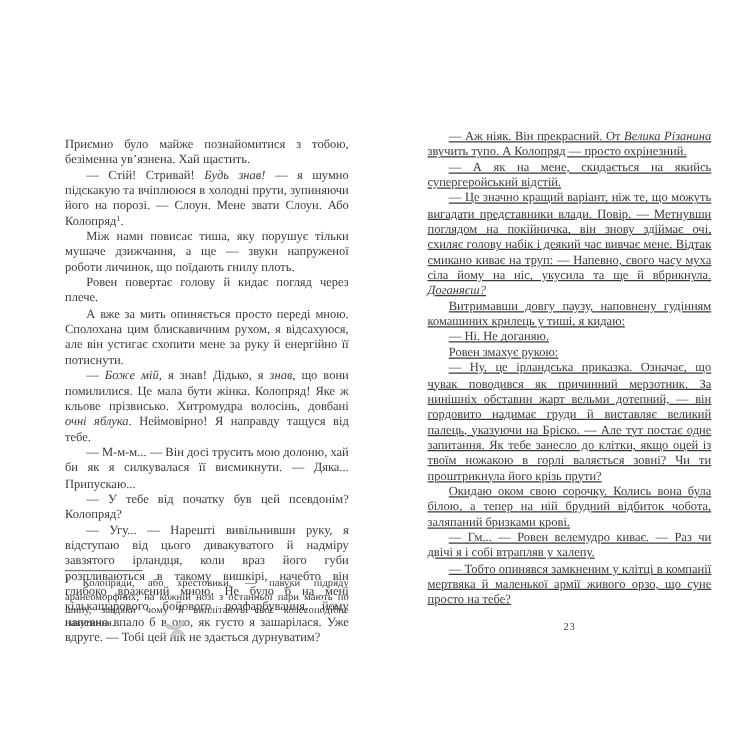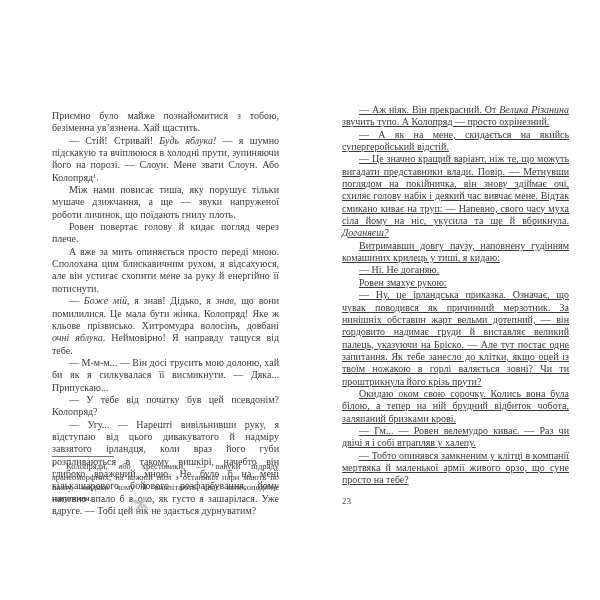--- a/index.html
+++ b/index.html
@@ -21,33 +21,33 @@
   sup{font-size:6.5px;line-height:0;vertical-align:3.5px;}
   .footnote{position:absolute;left:0;top:346px;width:227px;}
   .footnote-rule{width:62px;border-top:1px solid #77777a;margin:0 0 4px 0;}
   .footnote .para{font-size:8.5px;line-height:10.5px;text-indent:0;}
   .ornament{
     position:absolute;left:130px;top:492px;width:22px;height:24px;
     color:#c6c8ca;transform:rotate(-14deg);
   }
   .ornament svg{width:100%;height:100%;display:block;}
   .page-number{
-    position:absolute;left:342px;top:496px;width:227px;
+    position:absolute;left:342px;top:496px;width:227px;text-align:center;
     font-size:8.5px;color:#47474a;letter-spacing:0.5px;
   }
 </style>
 </head>
 <body>
 
 <div class="book">
 
   <div class="column col-left">
     <div>
         <p class="para">Приємно було майже познайомитися з тобою, безіменна ув’язнена. Хай щастить.</p>
-        <p class="para indent">— Стій! Стривай! <em>Будь яблука!</em> — я шумно підскакую та вчіплююся в холодні прути, зупиняючи його на порозі. — Слоун. Мене звати Слоун. Або Колопряд<sup>1</sup>.</p>
+        <p class="para indent">— Стій! Стривай! <em>Будь знав!</em> — я шумно підскакую та вчіплююся в холодні прути, зупиняючи його на порозі. — Слоун. Мене звати Слоун. Або Колопряд<sup>1</sup>.</p>
         <p class="para indent">Між нами повисає тиша, яку порушує тільки мушаче дзижчання, а ще — звуки напруженої роботи личинок, що поїдають гнилу плоть.</p>
         <p class="para indent">Ровен повертає голову й кидає погляд через плече.</p>
         <p class="para indent">А вже за мить опиняється просто переді мною. Сполохана цим блискавичним рухом, я відсахуюся, але він устигає схопити мене за руку й енергійно її потиснути.</p>
         <p class="para indent">— <em>Боже мій</em>, я знав! Дідько, я <em>знав</em>, що вони помилилися. Це мала бути жінка. Колопряд! Яке ж кльове прізвисько. Хитромудра волосінь, довбані <em>очні яблука</em>. Неймовірно! Я направду тащуся від тебе.</p>
         <p class="para indent">— М-м-м... — Він досі трусить мою долоню, хай би як я силкувалася її висмикнути. — Дяка... Припускаю...</p>
         <p class="para indent">— У тебе від початку був цей псевдонім? Колопряд?</p>
         <p class="para indent">— Угу... — Нарешті вивільнивши руку, я відступаю від цього дивакуватого й надміру завзятого ірландця, коли враз його губи розпливаються в такому вишкірі, начебто він глибоко вражений мною. Не було б на мені кількашарового бойового розфарбування, йому напевно впало б в око, як густо я зашарілася. Уже вдруге. — Тобі цей нік не здається дурнуватим?</p>
       </div>
     <div class="footnote">
       <div class="footnote-rule"></div>

